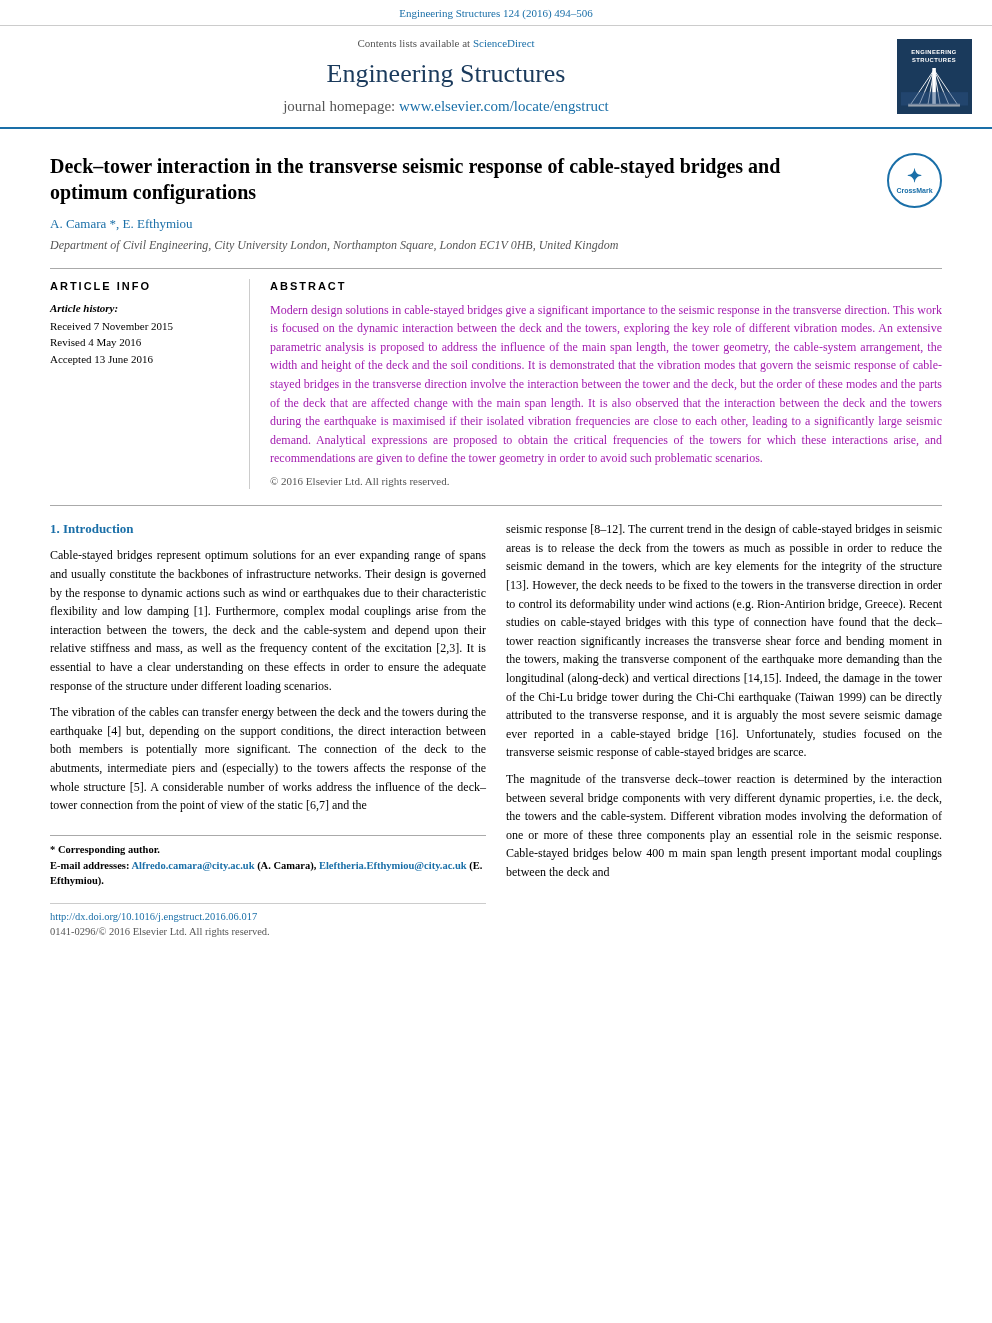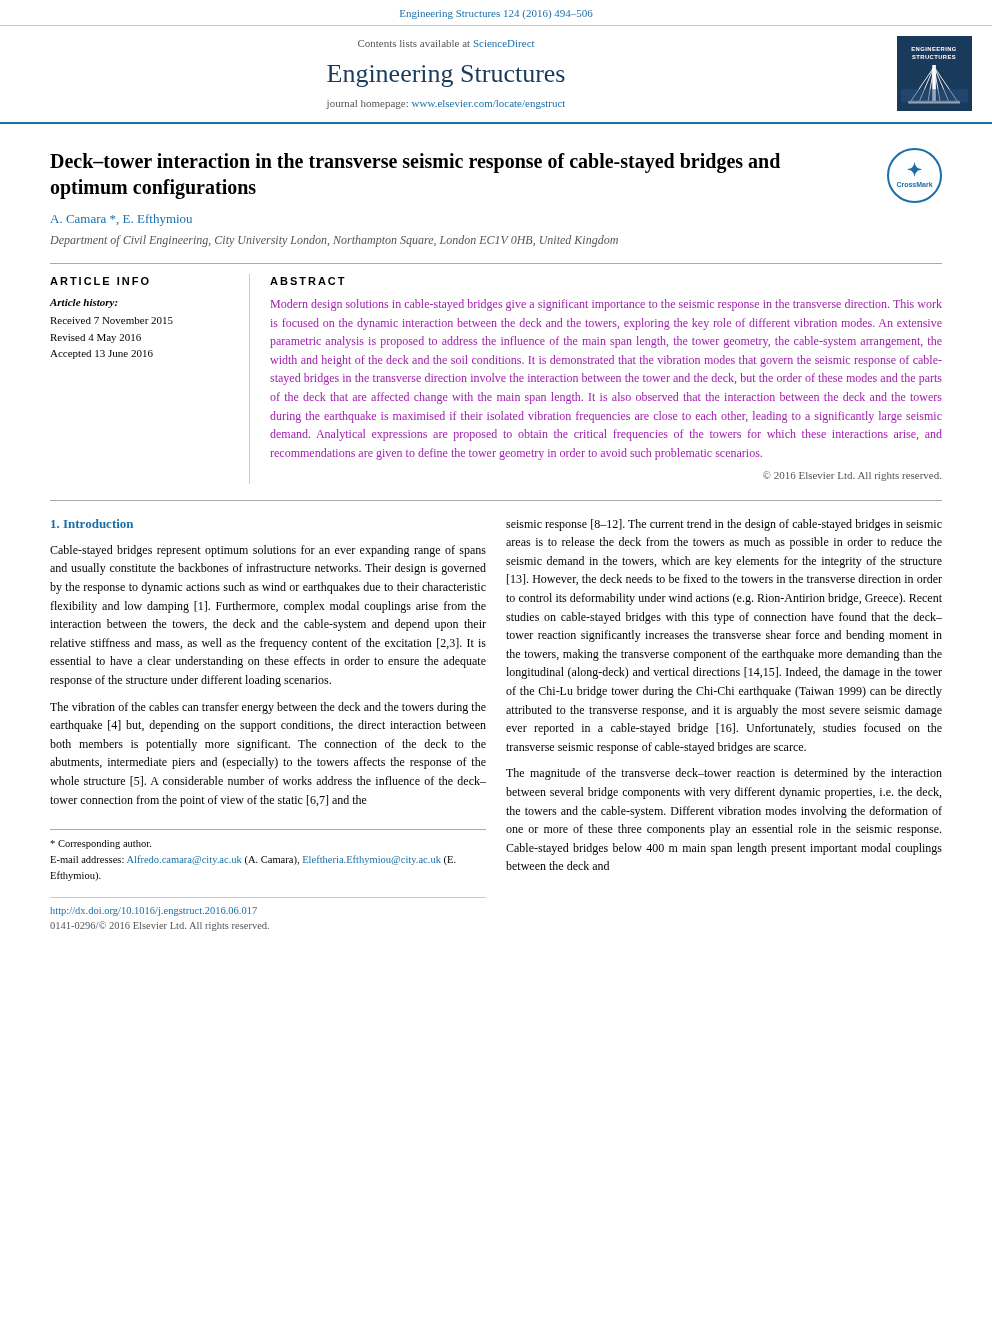--- a/index.html
+++ b/index.html
@@ -76,21 +76,21 @@
     }
     .header-center .contents-line a { color: #1a6fa8; text-decoration: none; }
     .header-center .journal-title {
       font-size: 26px;
       font-family: 'Times New Roman', serif;
       color: #1a3a5c;
       font-weight: normal;
       margin-bottom: 4px;
     }
     .header-center .journal-homepage {
-      font-size: 11px;
+      font-size: 15px;
       color: #555;
     }
     .header-center .journal-homepage a { color: #1a6fa8; text-decoration: none; }
 
     .header-logo-right {
       width: 90px;
       flex-shrink: 0;
       display: flex;
       align-items: flex-start;
       justify-content: flex-end;
@@ -234,21 +234,20 @@
     }
     .abstract-text {
       font-size: 12px;
       line-height: 1.55;
       color: #a21caf;
       text-align: justify;
     }
     .copyright-line {
       font-size: 11px;
       color: #555;
-      text-align: right;
       margin-top: 6px;
     }
 
     
     .section-divider {
       border: none;
       border-top: 1px solid #aaa;
       margin: 14px 0;
     }
 
@@ -278,20 +277,21 @@
     
     .footnote-area {
       margin-top: 20px;
       border-top: 1px solid #aaa;
       padding-top: 6px;
     }
     .footnote-text {
       font-size: 10.5px;
       color: #000;
       line-height: 1.5;
+      font-weight: bold;
     }
     .footnote-text a { color: #1a6fa8; text-decoration: none; }
 
     
     .doi-footer {
       margin-top: 14px;
       border-top: 1px solid #ccc;
       padding-top: 6px;
       font-size: 10.5px;
       color: #555;

